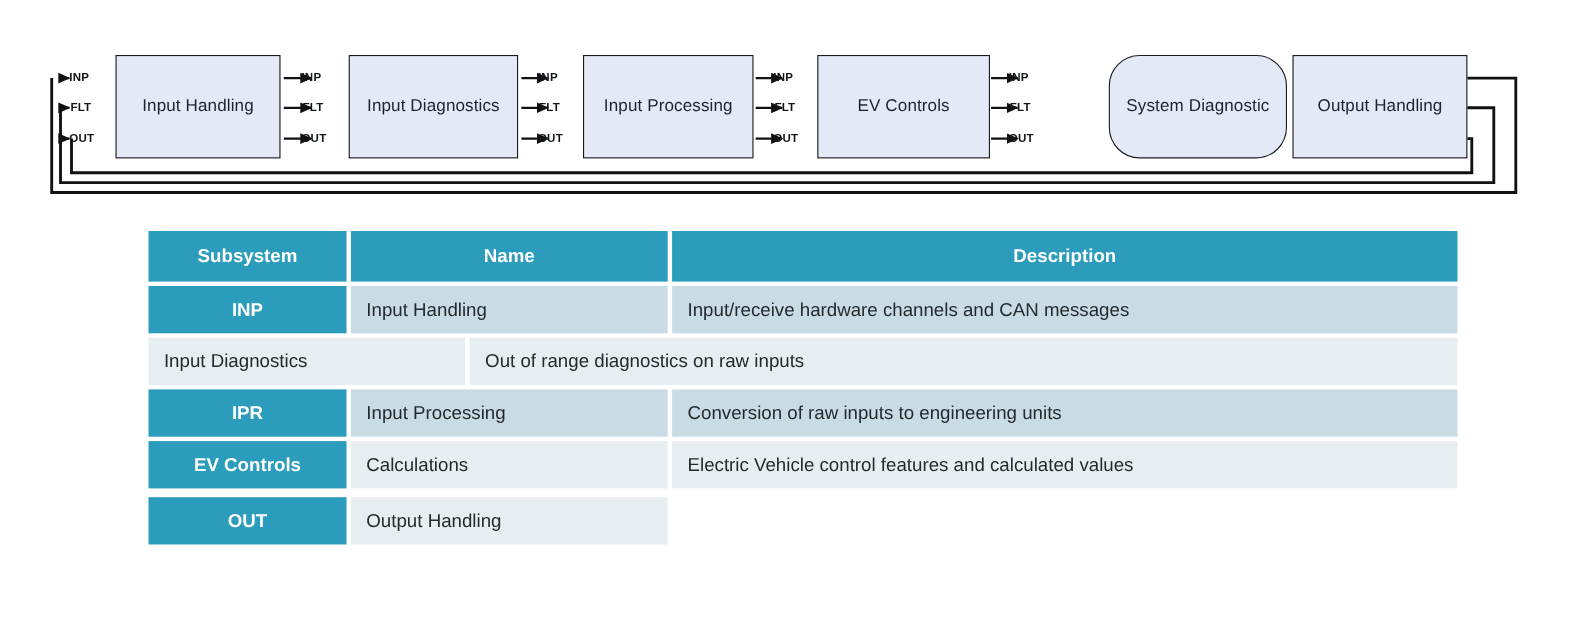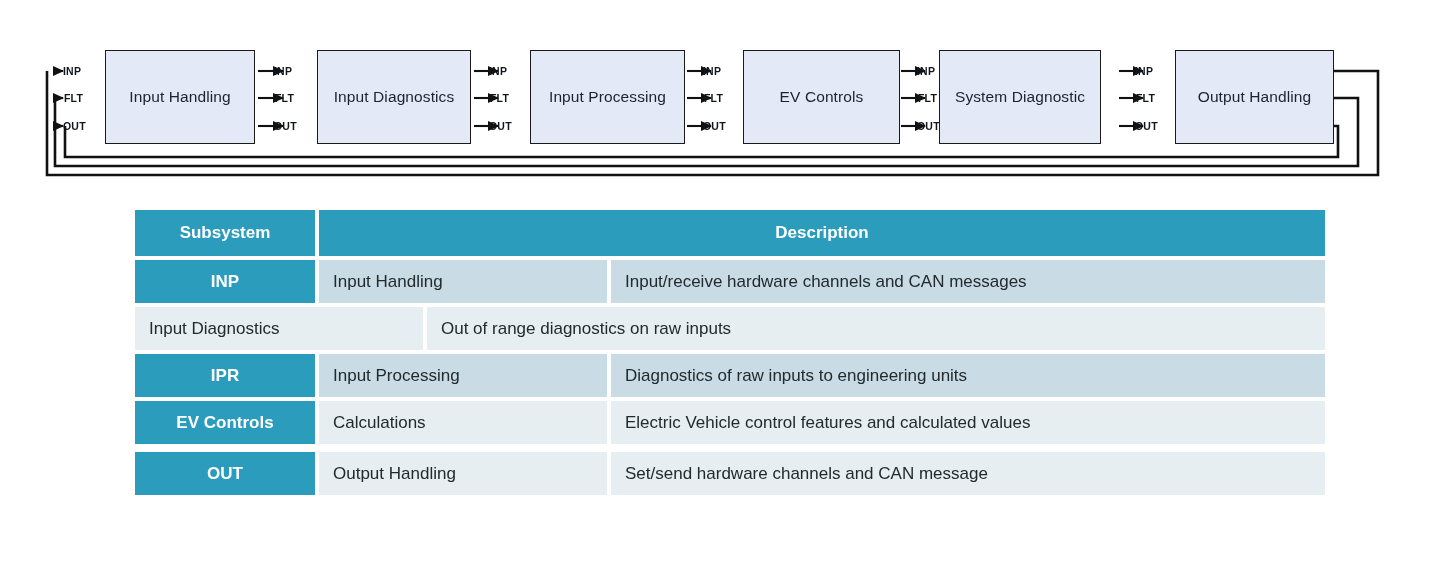--- a/index.html
+++ b/index.html
@@ -95,56 +95,56 @@
   <div class="plabel" style="left:917px;top:121px;">OUT</div>
 
   <div class="plabel" style="left:1135px;top:66px;">INP</div>
   <div class="plabel" style="left:1136px;top:93px;">FLT</div>
   <div class="plabel" style="left:1135px;top:121px;">OUT</div>
 
   <div class="blk" style="left:105px;top:50px;width:148px;height:92px;">Input Handling</div>
   <div class="blk" style="left:317px;top:50px;width:152px;height:92px;">Input Diagnostics</div>
   <div class="blk" style="left:530px;top:50px;width:153px;height:92px;">Input Processing</div>
   <div class="blk" style="left:743px;top:50px;width:155px;height:92px;">EV Controls</div>
-  <div class="blk" style="left:939px;top:50px;width:160px;height:92px;">System Diagnostic</div>
+  <div class="blk" style="left:1008px;top:50px;width:160px;height:92px;border-radius:28px;">System Diagnostic</div>
   <div class="blk" style="left:1175px;top:50px;width:157px;height:92px;">Output Handling</div>
 </div>
 
 <div id="table">
 
   <div class="trow">
     <div class="c1 hcell">Subsystem</div>
+    <div class="c2 hcell">Name</div>
     <div class="c3 hcell">Description</div>
   </div>
 
   <div class="trow band-a">
     <div class="c1 scell">INP</div>
     <div class="c2 dcell">Input Handling</div>
     <div class="c3 dcell">Input/receive hardware channels and CAN messages</div>
   </div>
 
   <div class="trow band-b">
     <div class="c2 dcell">Input Diagnostics</div>
     <div class="c3 dcell">Out of range diagnostics on raw inputs</div>
   </div>
 
   <div class="trow band-a">
     <div class="c1 scell">IPR</div>
     <div class="c2 dcell">Input Processing</div>
-    <div class="c3 dcell">Diagnostics of raw inputs to engineering units</div>
+    <div class="c3 dcell">Conversion of raw inputs to engineering units</div>
   </div>
 
   <div class="trow band-b">
     <div class="c1 scell">EV Controls</div>
     <div class="c2 dcell">Calculations</div>
     <div class="c3 dcell">Electric Vehicle control features and calculated values</div>
   </div>
 
   <div class="trow band-a">
   </div>
 
   <div class="trow band-b">
     <div class="c1 scell">OUT</div>
     <div class="c2 dcell">Output Handling</div>
-    <div class="c3 dcell">Set/send hardware channels and CAN message</div>
   </div>
 
 </div>
 
 </body></html>

